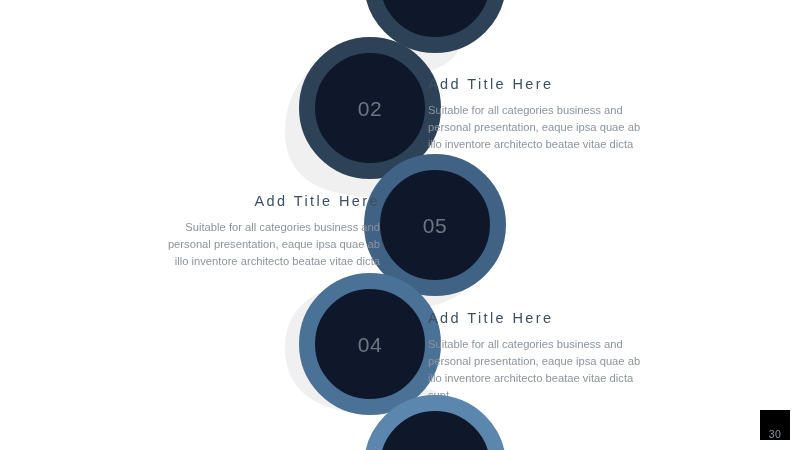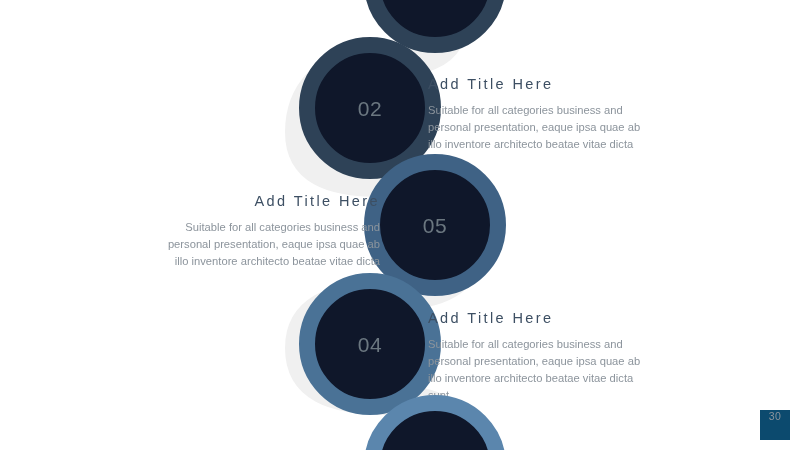--- a/index.html
+++ b/index.html
@@ -66,23 +66,23 @@
   }
   .align-left  { text-align: left; }
   .align-right { text-align: right; }
 
   #page-badge {
     position: absolute;
     right: 10px;
     bottom: 10px;
     width: 30px;
     height: 30px;
-    background: #0c4a6e;
+    background: #000000;
     display: flex;
-    align-items: flex-start;
+    align-items: flex-end;
     justify-content: center;
     font-family: "Liberation Sans", sans-serif;
     font-size: 10.5px;
     color: #8c949c;
     letter-spacing: 0.4px;
   }
 </style>
 </head>
 <body>
 

